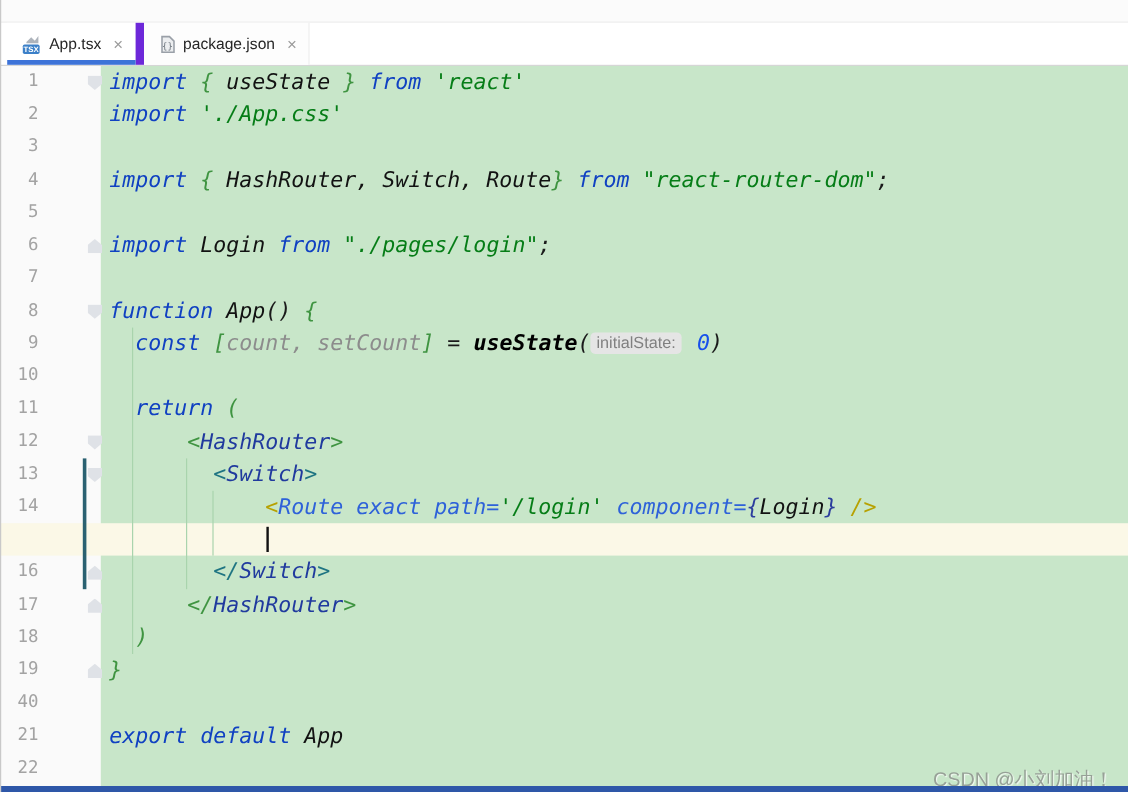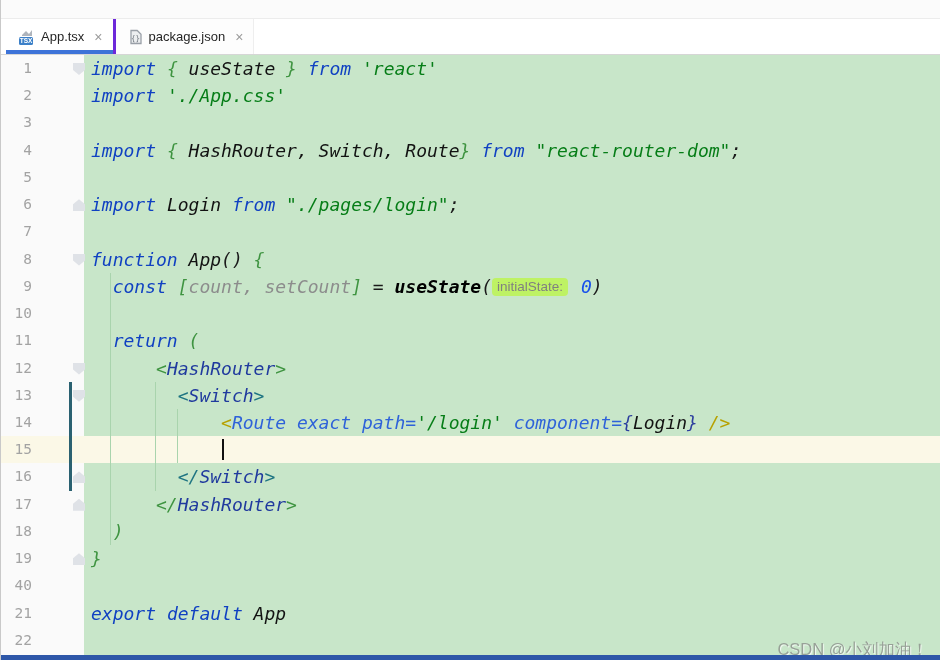--- a/index.html
+++ b/index.html
@@ -7,21 +7,21 @@
        font-family:"Liberation Sans",sans-serif;}
   .left-edge{position:absolute;left:0;top:0;width:1px;height:660px;background:#c9c9c9;z-index:50;}
   
   .titlebar-strip{position:absolute;left:0;top:0;width:940px;height:19px;background:#fbfbfb;
        border-bottom:1px solid #ececec;box-sizing:border-box;}
   
   .tabbar{position:absolute;left:0;top:19px;width:940px;height:36px;background:#ffffff;
        border-bottom:1px solid #d6d6d6;box-sizing:border-box;display:flex;align-items:stretch;}
   .tab{position:relative;display:flex;align-items:center;gap:6px;padding:0 10px 0 12px;
        box-sizing:border-box;cursor:default;}
-  .tab.active{background:#fff;border-right:3px solid #6d28d9;margin-left:6px;}
+  .tab.active{background:#fff;border-right:7px solid #6d28d9;margin-left:6px;}
   .tab.inactive{background:#fdfdfd;border-right:1px solid #eeeeee;}
   .tab-label{font-size:13px;color:#262626;white-space:nowrap;}
   .tab-close{font-size:14px;color:#9b9b9b;margin-left:4px;line-height:1;}
   .tab-underline{position:absolute;left:0;right:0;bottom:0;height:4px;background:#3d73d8;}
   .tab-icon{display:flex;align-items:center;}
   
   .editor{position:absolute;left:0;top:55px;width:940px;height:600px;background:#fafafa;overflow:hidden;}
   .green-bg{position:absolute;left:84px;top:0;width:856px;height:600px;background:#c8e6c9;z-index:1;}
   .current-line{position:absolute;left:0;width:940px;height:28px;background:#fbf8e7;z-index:2;}
   .indent-guide{position:absolute;width:1px;background:#a9d4ad;z-index:3;}
@@ -35,21 +35,21 @@
   .fold.up{clip-path:polygon(50% 0,100% 42%,100% 100%,0 100%,0 42%);}
   .code-line{position:absolute;left:91px;top:0;white-space:pre;
         font-family:"DejaVu Sans Mono",monospace;font-size:18px;line-height:27.2px;
         font-style:italic;color:#1a1a1a;}
   .s-kw{color:#1041c2;} .s-p{color:#1a1a1a;} .s-id{color:#121212;}
   .s-gray{color:#8c8c8c;} .s-str{color:#067d17;} .s-num{color:#1750eb;}
   .s-br1{color:#3f9441;} .s-br2{color:#1e7482;} .s-br3{color:#b7a100;}
   .s-brL{color:#2c3e9e;} .s-tag1{color:#203a9e;} .s-tag2{color:#2e62d9;}
   .s-attr{color:#2e62d9;} .s-fn{color:#000;font-weight:bold;}
   .s-inlay{display:inline-block;font-style:normal;font-family:"Liberation Sans",sans-serif;
-        font-size:13.5px;color:#808080;background:#bef264;border-radius:4px;
+        font-size:13.5px;color:#808080;background:#e5e5e5;border-radius:4px;
         padding:1px 5px 2px;line-height:normal;vertical-align:2px;margin-right:2px;}
   .caret{position:absolute;left:222px;width:2px;height:21px;background:#111;z-index:6;}
   .watermark{position:absolute;right:12px;top:584px;z-index:6;font-size:16.5px;color:#97a197;
         text-shadow:1px 1px 1px rgba(255,255,255,.85);font-family:"Liberation Sans",sans-serif;}
   .bottom-bar{position:absolute;left:0;top:655px;width:940px;height:5px;background:#2e57a8;z-index:40;}
 </style>
 </head>
 <body>
 
 <div class="app">
@@ -145,24 +145,20 @@
         </div>
         <div class="row" style="top: 326.76px; height: 27.23px;">
           <span class="lnum">13</span>
           <span class="fold down"></span>
           <span class="code-line"><span class="s-p">        </span><span class="s-br2">&lt;</span><span class="s-tag1">Switch</span><span class="s-br2">&gt;</span></span>
         </div>
         <div class="row" style="top: 353.99px; height: 27.23px;">
           <span class="lnum">14</span>
           <span class="code-line"><span class="s-p">            </span><span class="s-br3">&lt;</span><span class="s-tag2">Route</span><span class="s-attr"> exact path=</span><span class="s-str">'/login'</span><span class="s-attr"> component=</span><span class="s-brL">{</span><span class="s-id">Login</span><span class="s-brL">}</span><span class="s-p"> </span><span class="s-br3">/&gt;</span></span>
         </div>
-        <div class="row" style="top: 381.22px; height: 27.23px;">
-          <span class="lnum">15</span>
-          <span class="code-line"></span>
-        </div>
         <div class="row" style="top: 408.45px; height: 27.23px;">
           <span class="lnum">16</span>
           <span class="fold up"></span>
           <span class="code-line"><span class="s-p">        </span><span class="s-br2">&lt;/</span><span class="s-tag1">Switch</span><span class="s-br2">&gt;</span></span>
         </div>
         <div class="row" style="top: 435.68px; height: 27.23px;">
           <span class="lnum">17</span>
           <span class="fold up"></span>
           <span class="code-line"><span class="s-p">      </span><span class="s-br1">&lt;/</span><span class="s-tag1">HashRouter</span><span class="s-br1">&gt;</span></span>
         </div>

